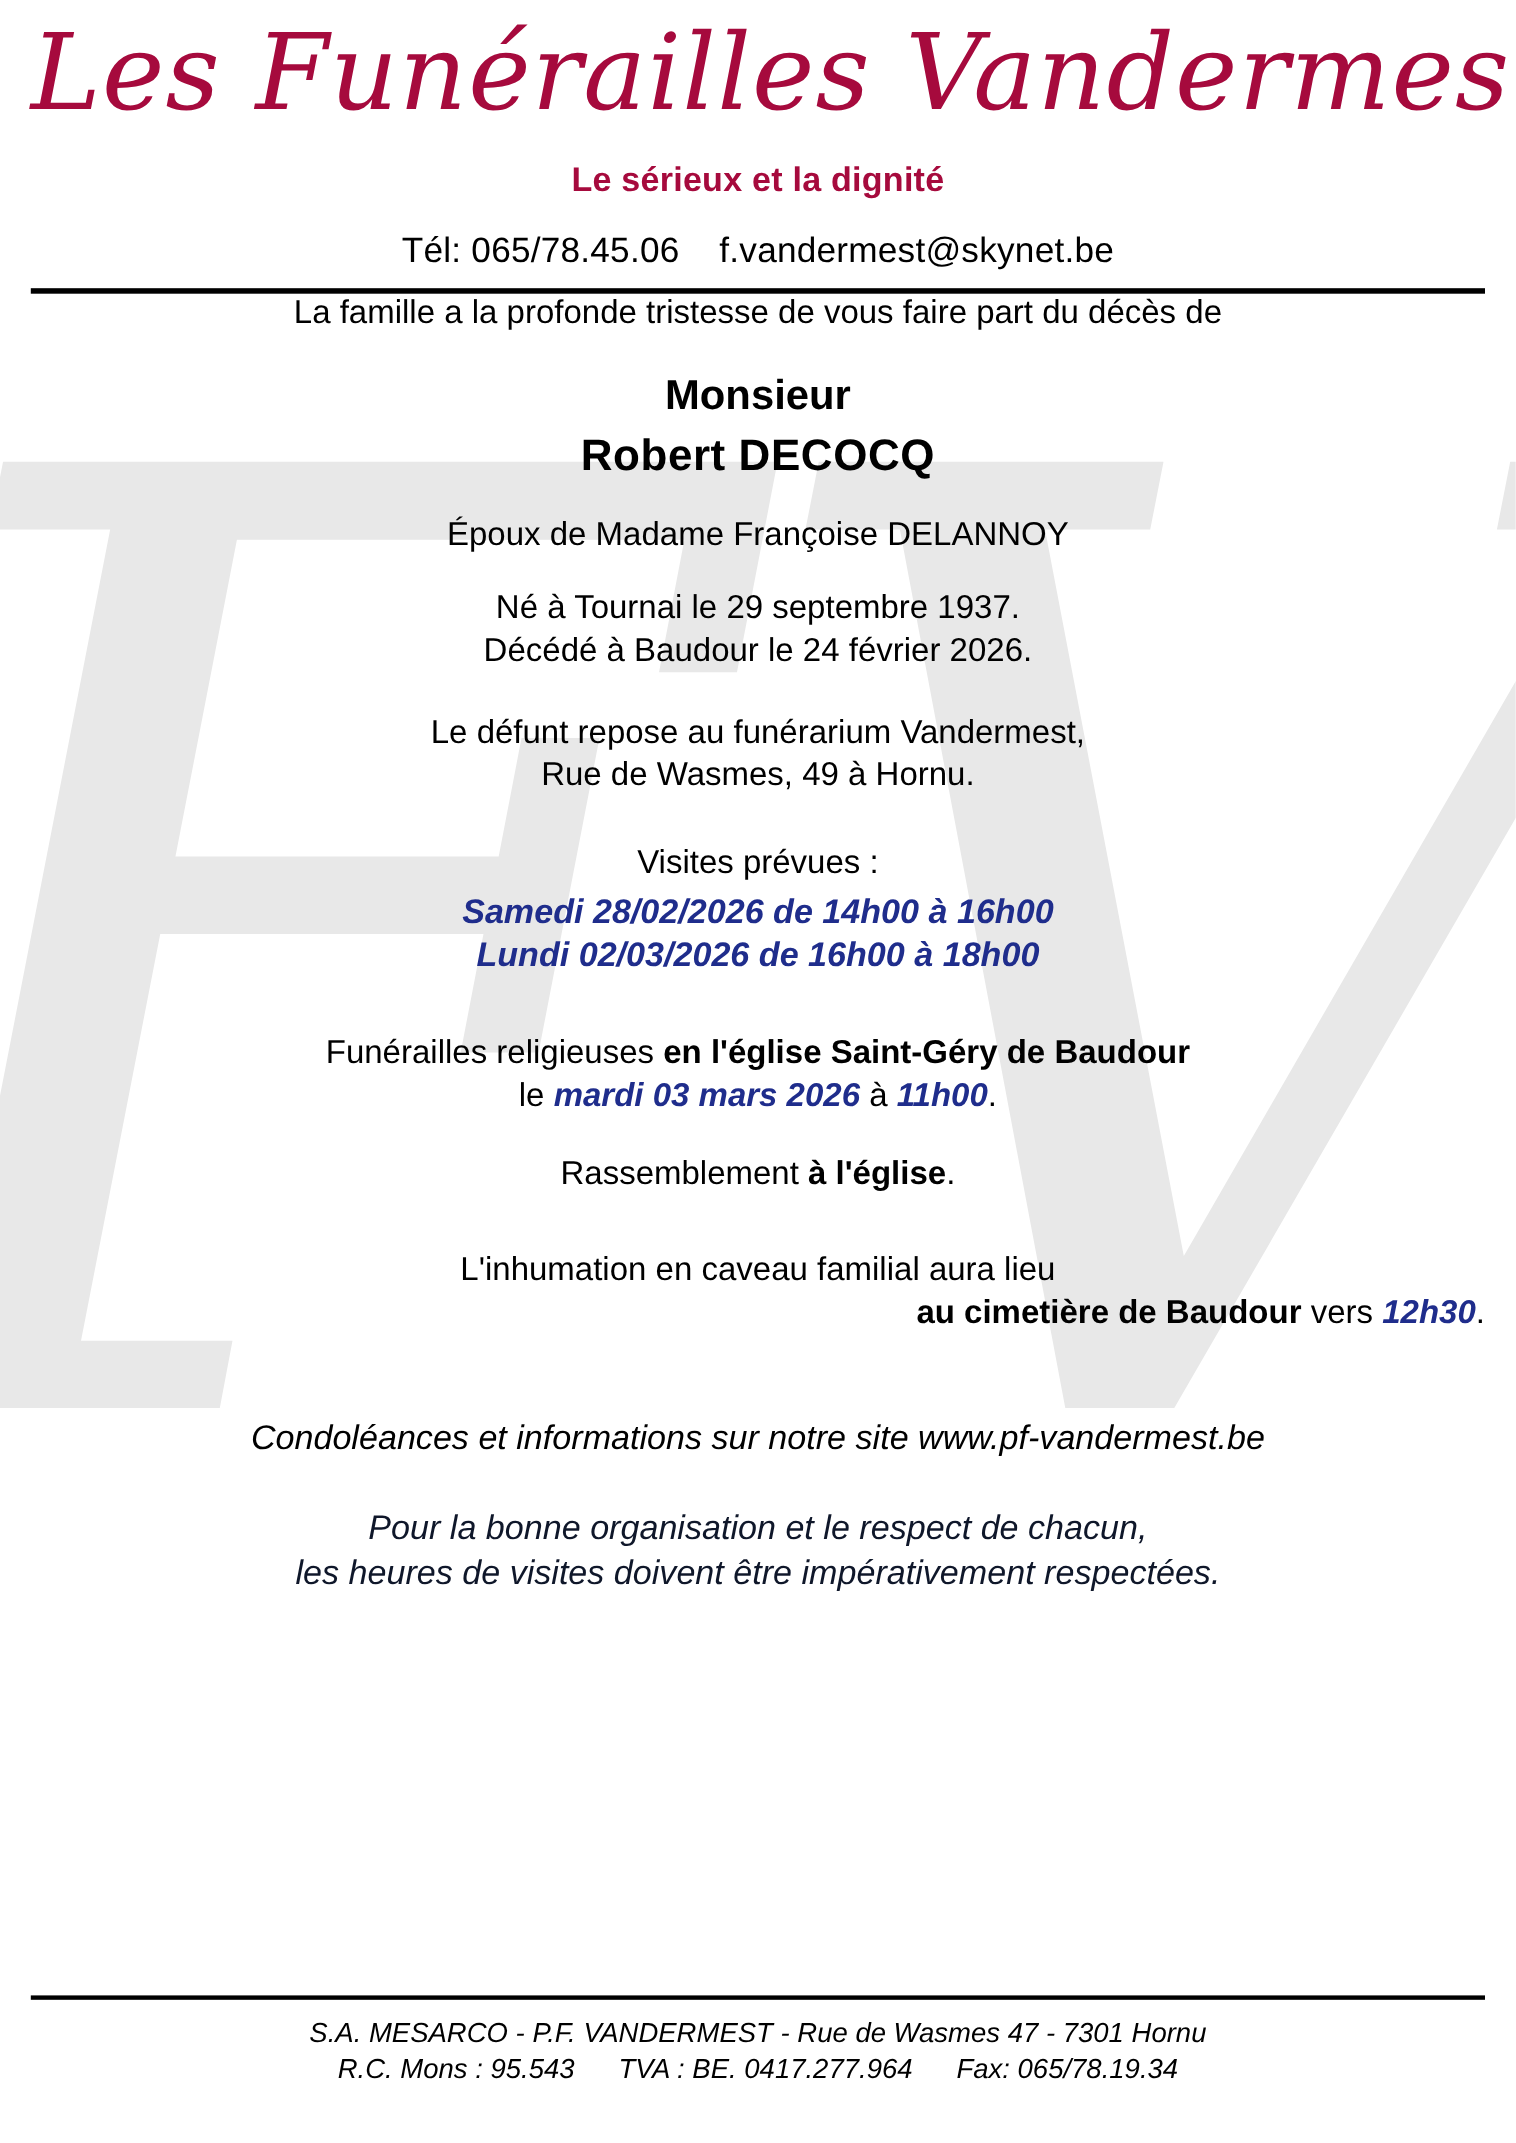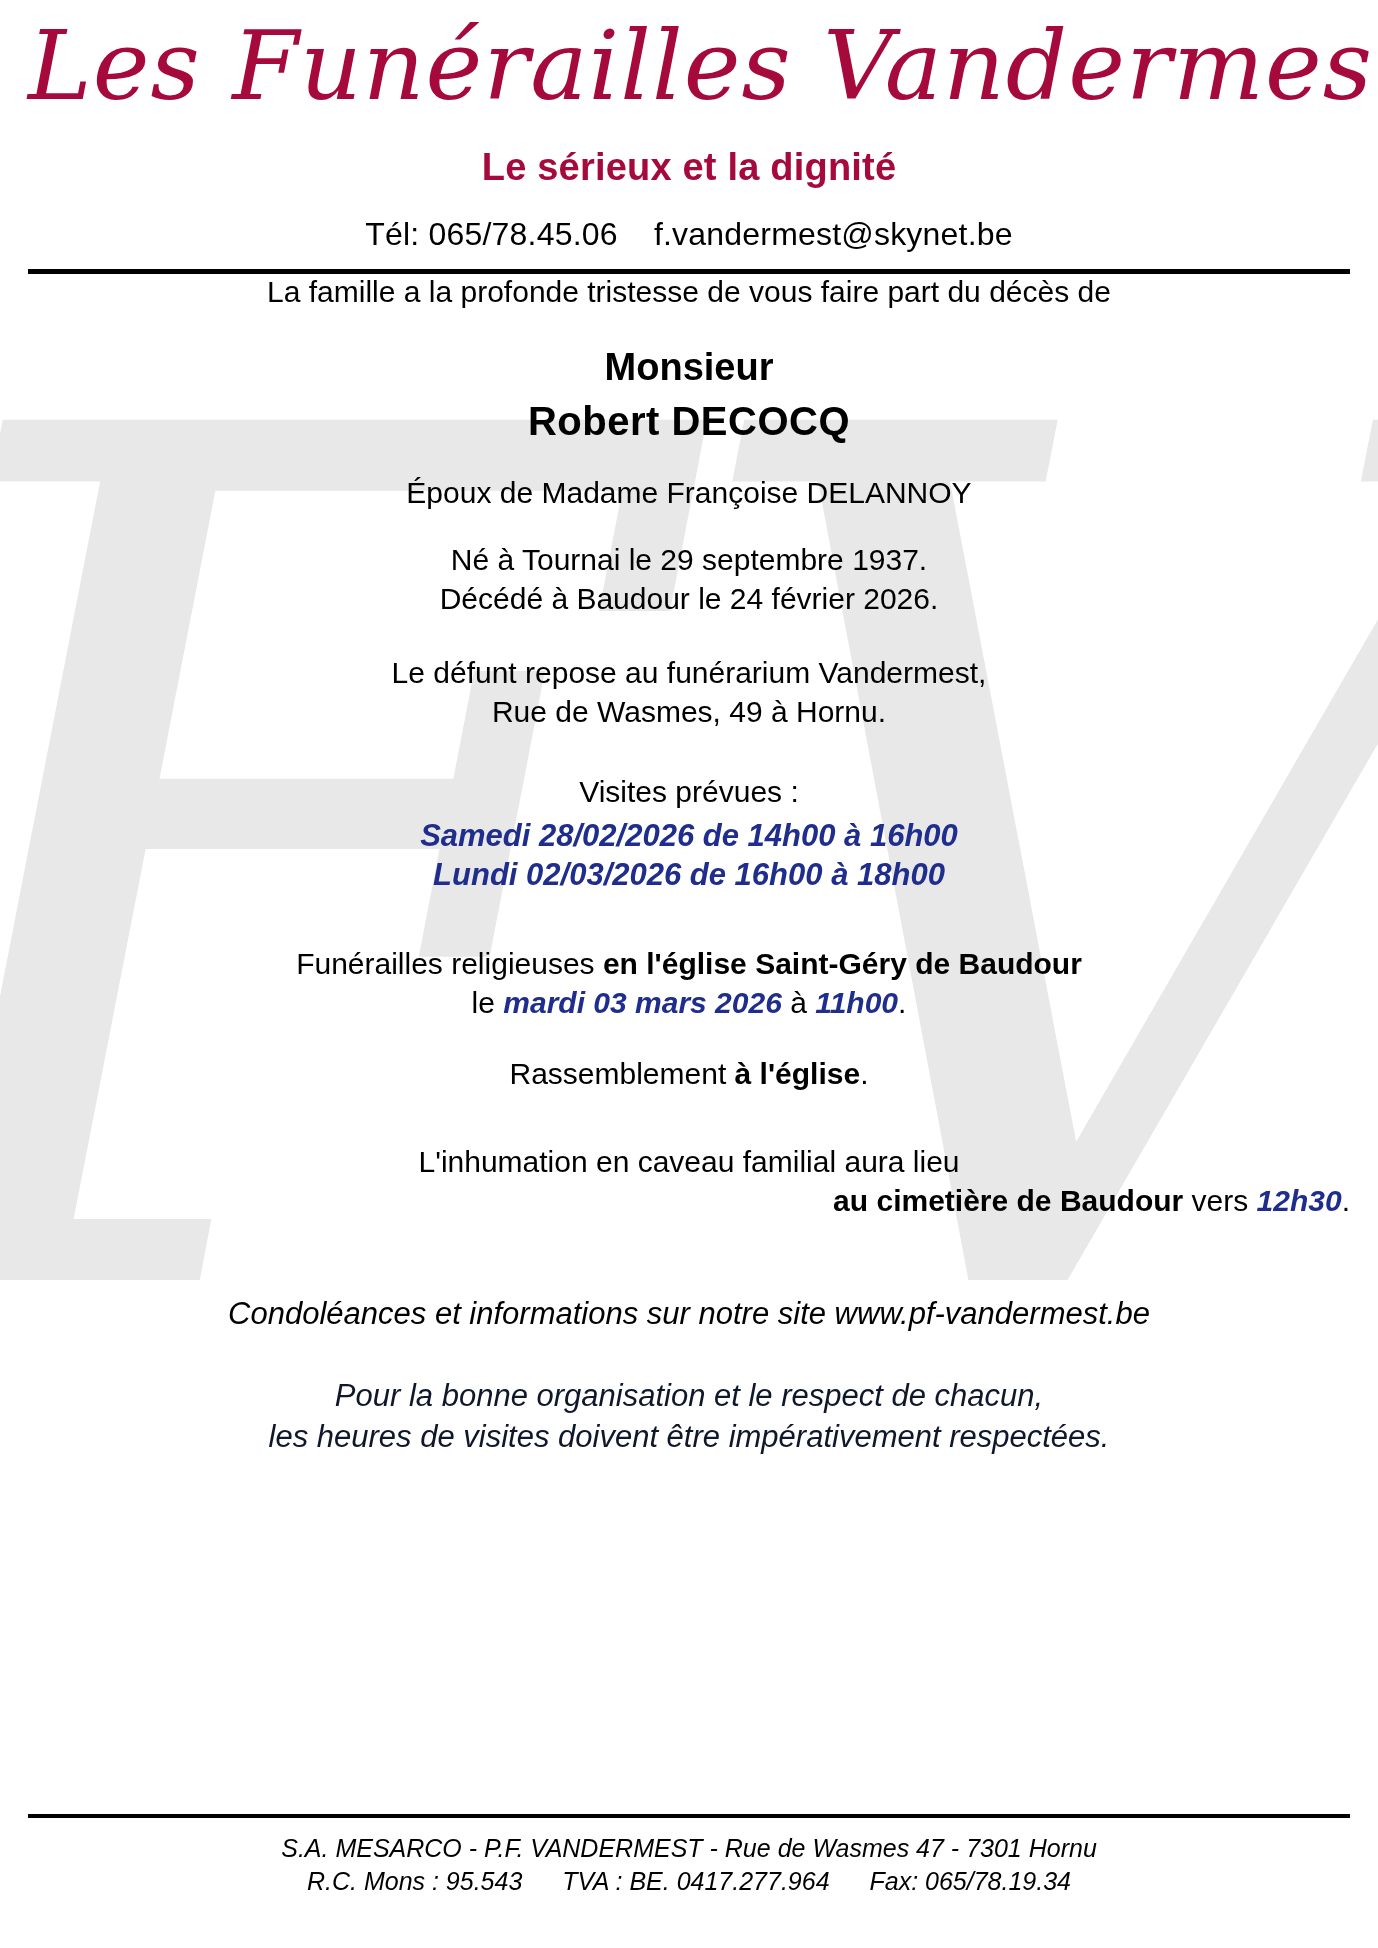--- a/index.html
+++ b/index.html
@@ -48,21 +48,21 @@
     font-size: 96px;
     line-height: 1.1;
     letter-spacing: 1px;
     margin: 14px 0 0 0;
     white-space: nowrap;
   }
   .tagline {
     text-align: center;
     color: #A60A3D;
     font-weight: bold;
-    font-size: 38px;
+    font-size: 31px;
     margin-top: 26px;
     letter-spacing: 0.2px;
   }
   .contact {
     text-align: center;
     font-size: 32px;
     margin-top: 27px;
     letter-spacing: 0.2px;
   }
   .contact .gap { display: inline-block; width: 18px; }

